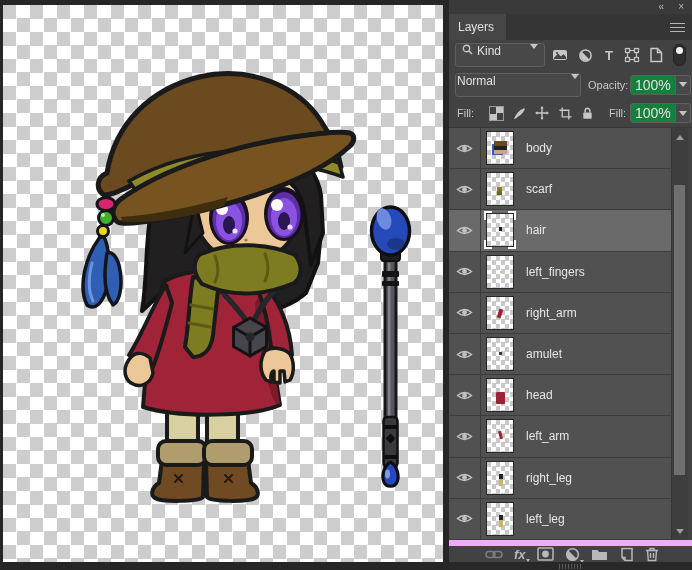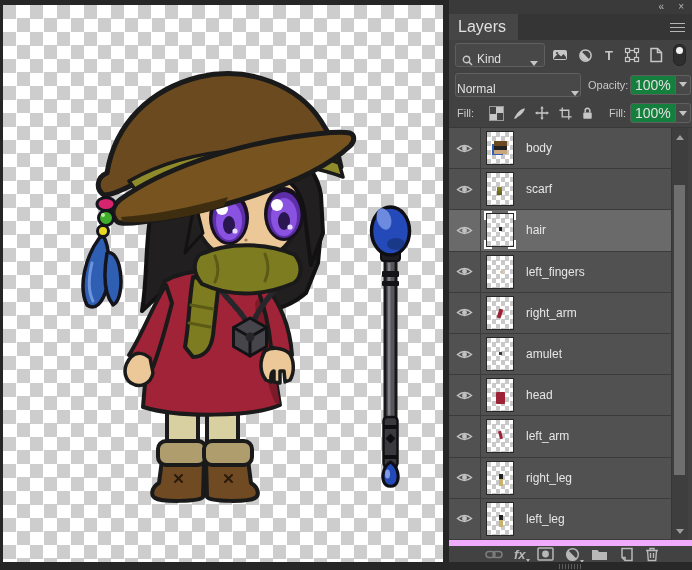--- a/index.html
+++ b/index.html
@@ -10,27 +10,27 @@
   .canvas{position:absolute;left:3px;top:5px;width:440px;height:557px;
     background-image:conic-gradient(#ffffff 90deg,#cdcdcd 90deg 180deg,#ffffff 180deg 270deg,#cdcdcd 270deg);
     background-size:27px 27px;}
   .canvas svg{position:absolute;left:0;top:0;}
 
   
   .panel{position:absolute;left:449px;top:0;width:243px;height:570px;background:#424242;box-sizing:border-box;}
   .topbar{height:14px;background:#3a3a3a;display:flex;justify-content:flex-end;align-items:center;gap:14px;padding-right:8px;}
   .topbar span{color:#b9b9b9;font-size:10px;line-height:10px;}
   .tabrow{height:26px;background:#353535;display:flex;align-items:stretch;position:relative;}
-  .tab{background:#464646;color:#e0e0e0;font-size:16px;display:flex;align-items:center;padding:0 12px 0 9px;}
+  .tab{background:#464646;color:#e0e0e0;font-size:12px;display:flex;align-items:center;padding:0 12px 0 9px;}
   .panel-menu{position:absolute;right:7px;top:9px;width:15px;height:9px;
     background:repeating-linear-gradient(#b5b5b5 0 1.5px,transparent 1.5px 4px);}
   .chrome-row{height:30px;display:flex;align-items:center;background:#424242;position:relative;}
   .row-blend{height:29px;}
   .row-lock{height:29px;border-bottom:1px solid #383838;box-sizing:border-box;}
-  .dd{background:#484848;border:1px solid #5f5f5f;border-radius:3px;height:24px;display:flex;align-items:flex-end;
+  .dd{background:#484848;border:1px solid #5f5f5f;border-radius:3px;height:24px;display:flex;align-items:flex-start;
       color:#e0e0e0;font-size:12px;box-sizing:border-box;}
   .chev{width:0;height:0;border-left:4px solid transparent;border-right:4px solid transparent;border-top:5px solid #c4c4c4;}
   .label{color:#c8c8c8;font-size:11px;}
   .valgroup{display:flex;position:absolute;left:181px;}
   .valbox{background:#15803d;border:1px solid #5f5f5f;border-radius:3px 0 0 3px;height:20px;box-sizing:border-box;
       color:#e0e0e0;font-size:14px;display:flex;align-items:center;padding:0 4px;min-width:32px;}
   .valchev{background:#484848;border:1px solid #5f5f5f;border-left:none;border-radius:0 3px 3px 0;width:15px;height:20px;
       box-sizing:border-box;display:flex;align-items:center;justify-content:center;}
   .icon-btn{display:flex;align-items:center;justify-content:center;width:18px;height:18px;}
   .t-glyph{color:#c6c6c6;font-size:13px;font-weight:bold;}

